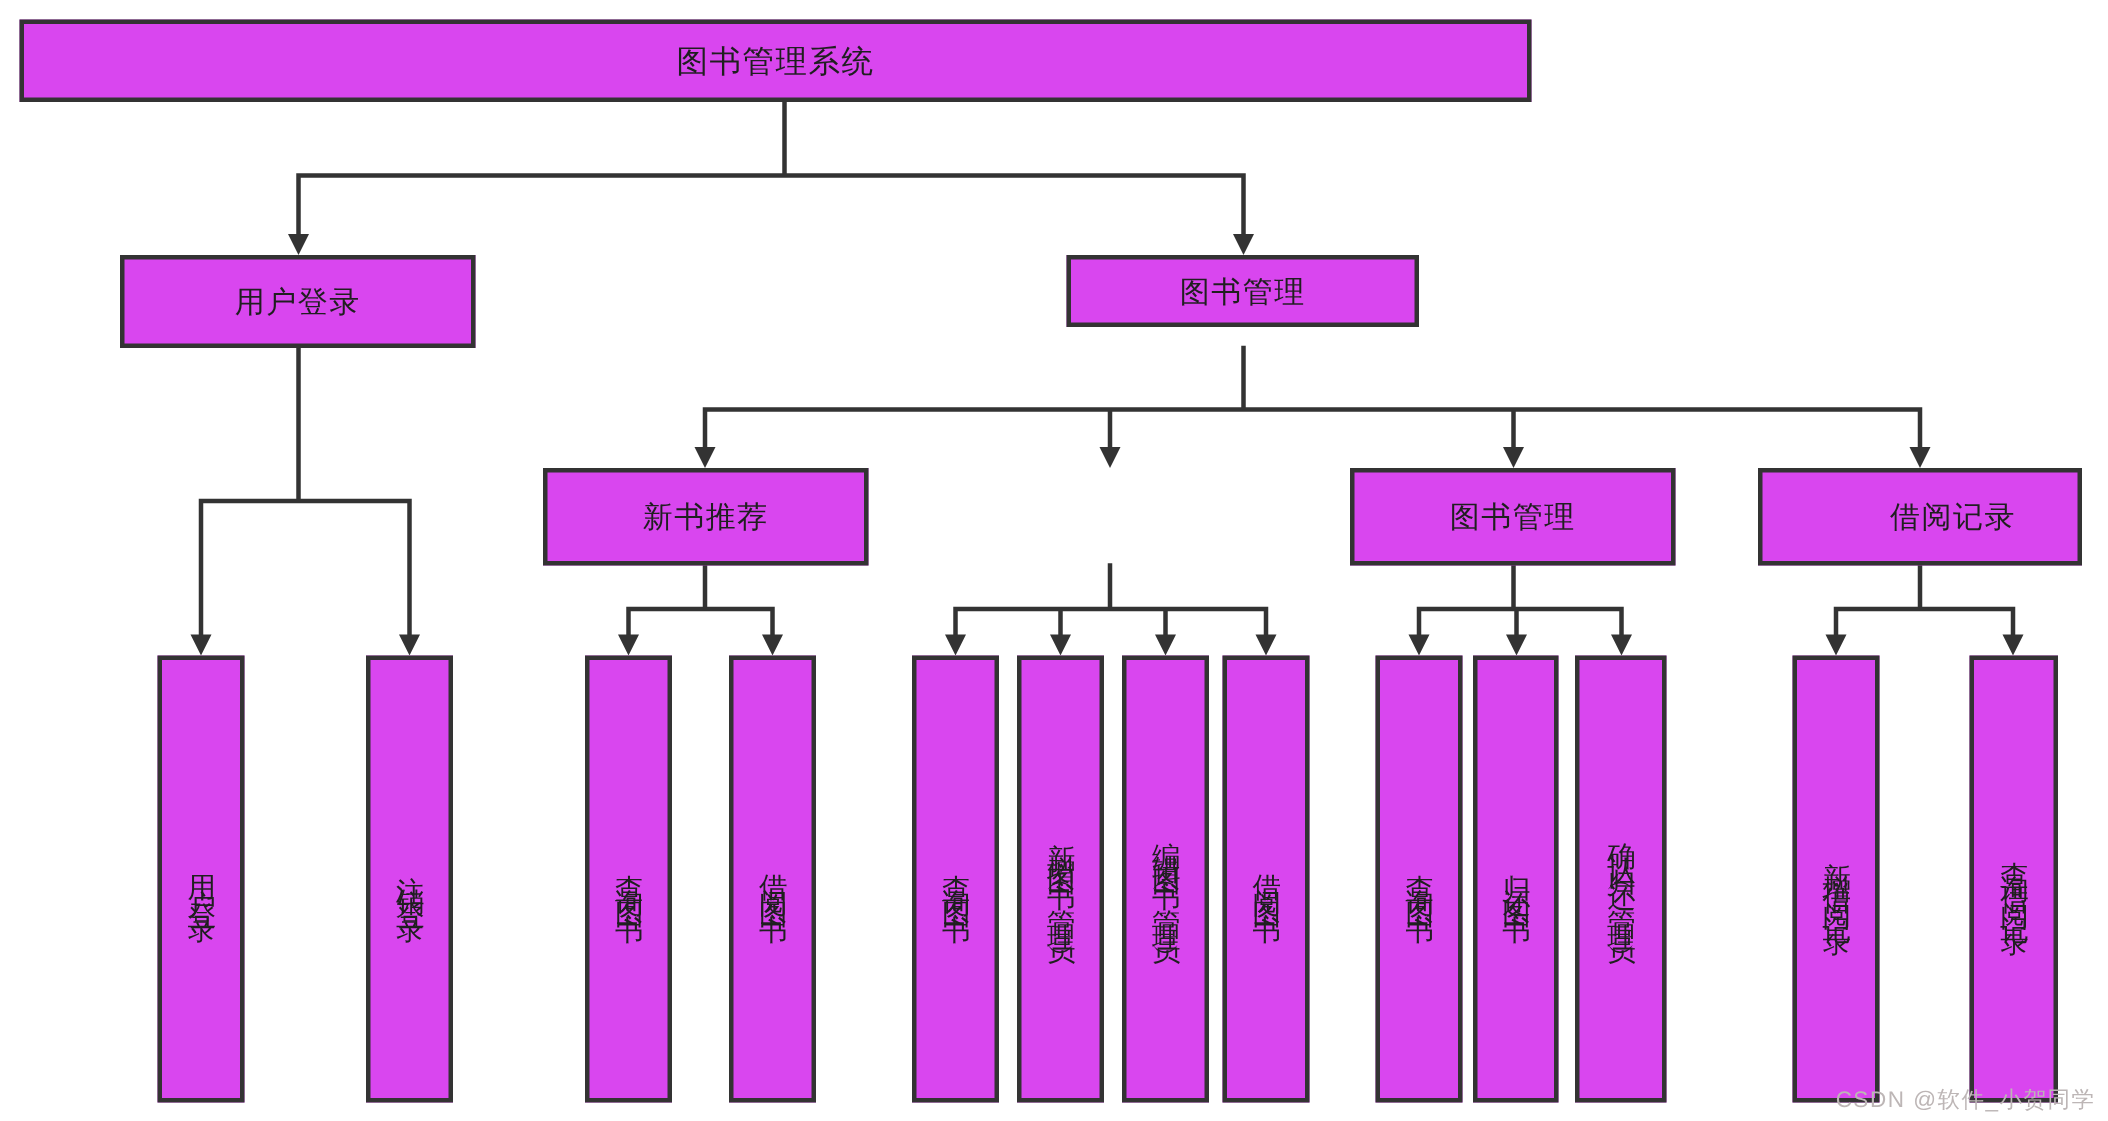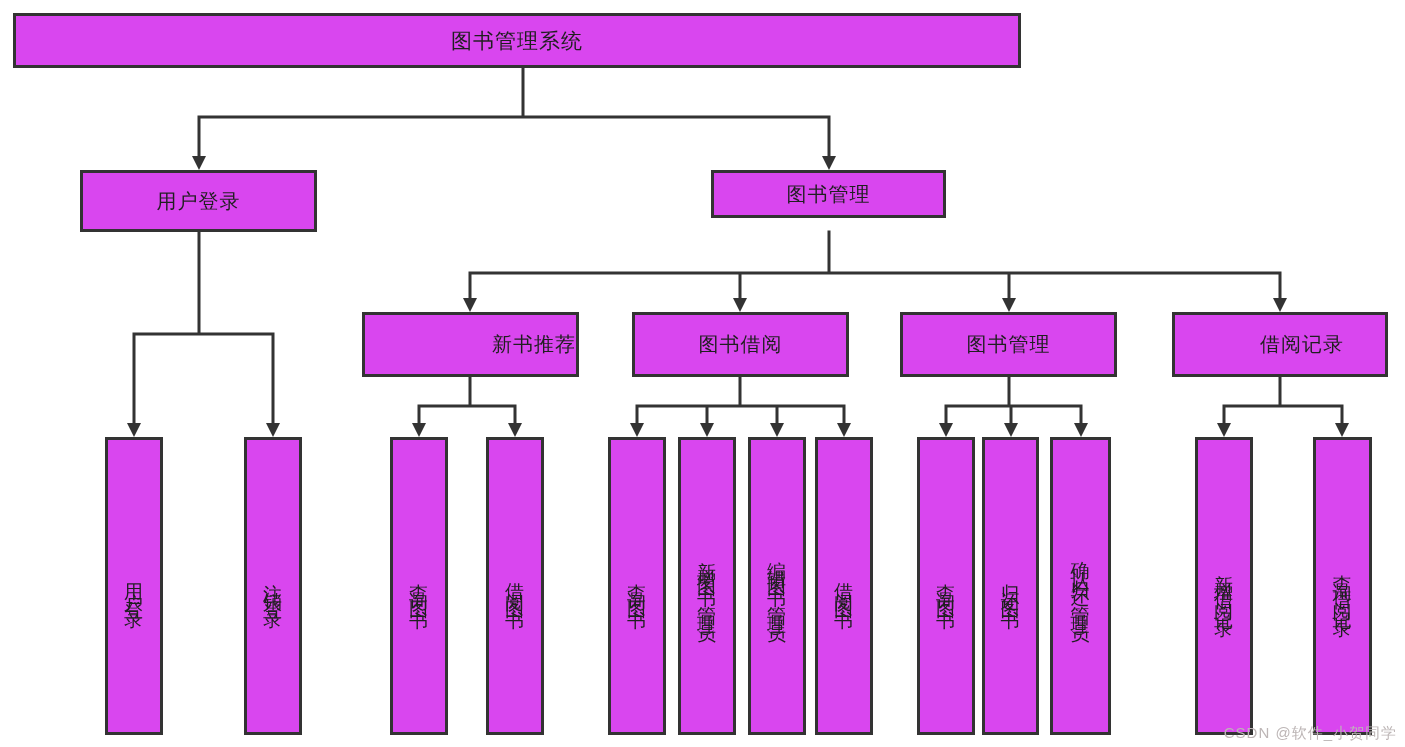--- a/index.html
+++ b/index.html
@@ -93,25 +93,22 @@
     <span>图书管理系统</span>
   </div>
 
   <div class="node node-h" style="left:80px;top:170px;width:237px;height:62px;">
     <span>用户登录</span>
   </div>
   <div class="node node-h" style="left:711px;top:170px;width:235px;height:48px;">
     <span>图书管理</span>
   </div>
 
-  <div class="node node-h" style="left:362px;top:312px;width:217px;height:65px;justify-content:flex-end;">
+  <div class="node node-h" style="left:362px;top:312px;width:217px;height:65px;">
     <span>新书推荐</span>
-  </div>
-  <div class="node node-h" style="left:632px;top:312px;width:217px;height:65px;">
-    <span>图书借阅</span>
   </div>
   <div class="node node-h" style="left:900px;top:312px;width:217px;height:65px;">
     <span>图书管理</span>
   </div>
   <div class="node node-h" style="left:1172px;top:312px;width:216px;height:65px;padding-left:44px;">
     <span>借阅记录</span>
   </div>
 
   <div class="node leaf" style="left:105px;top:437px;">
     <span class="vtext">用户登录</span>

